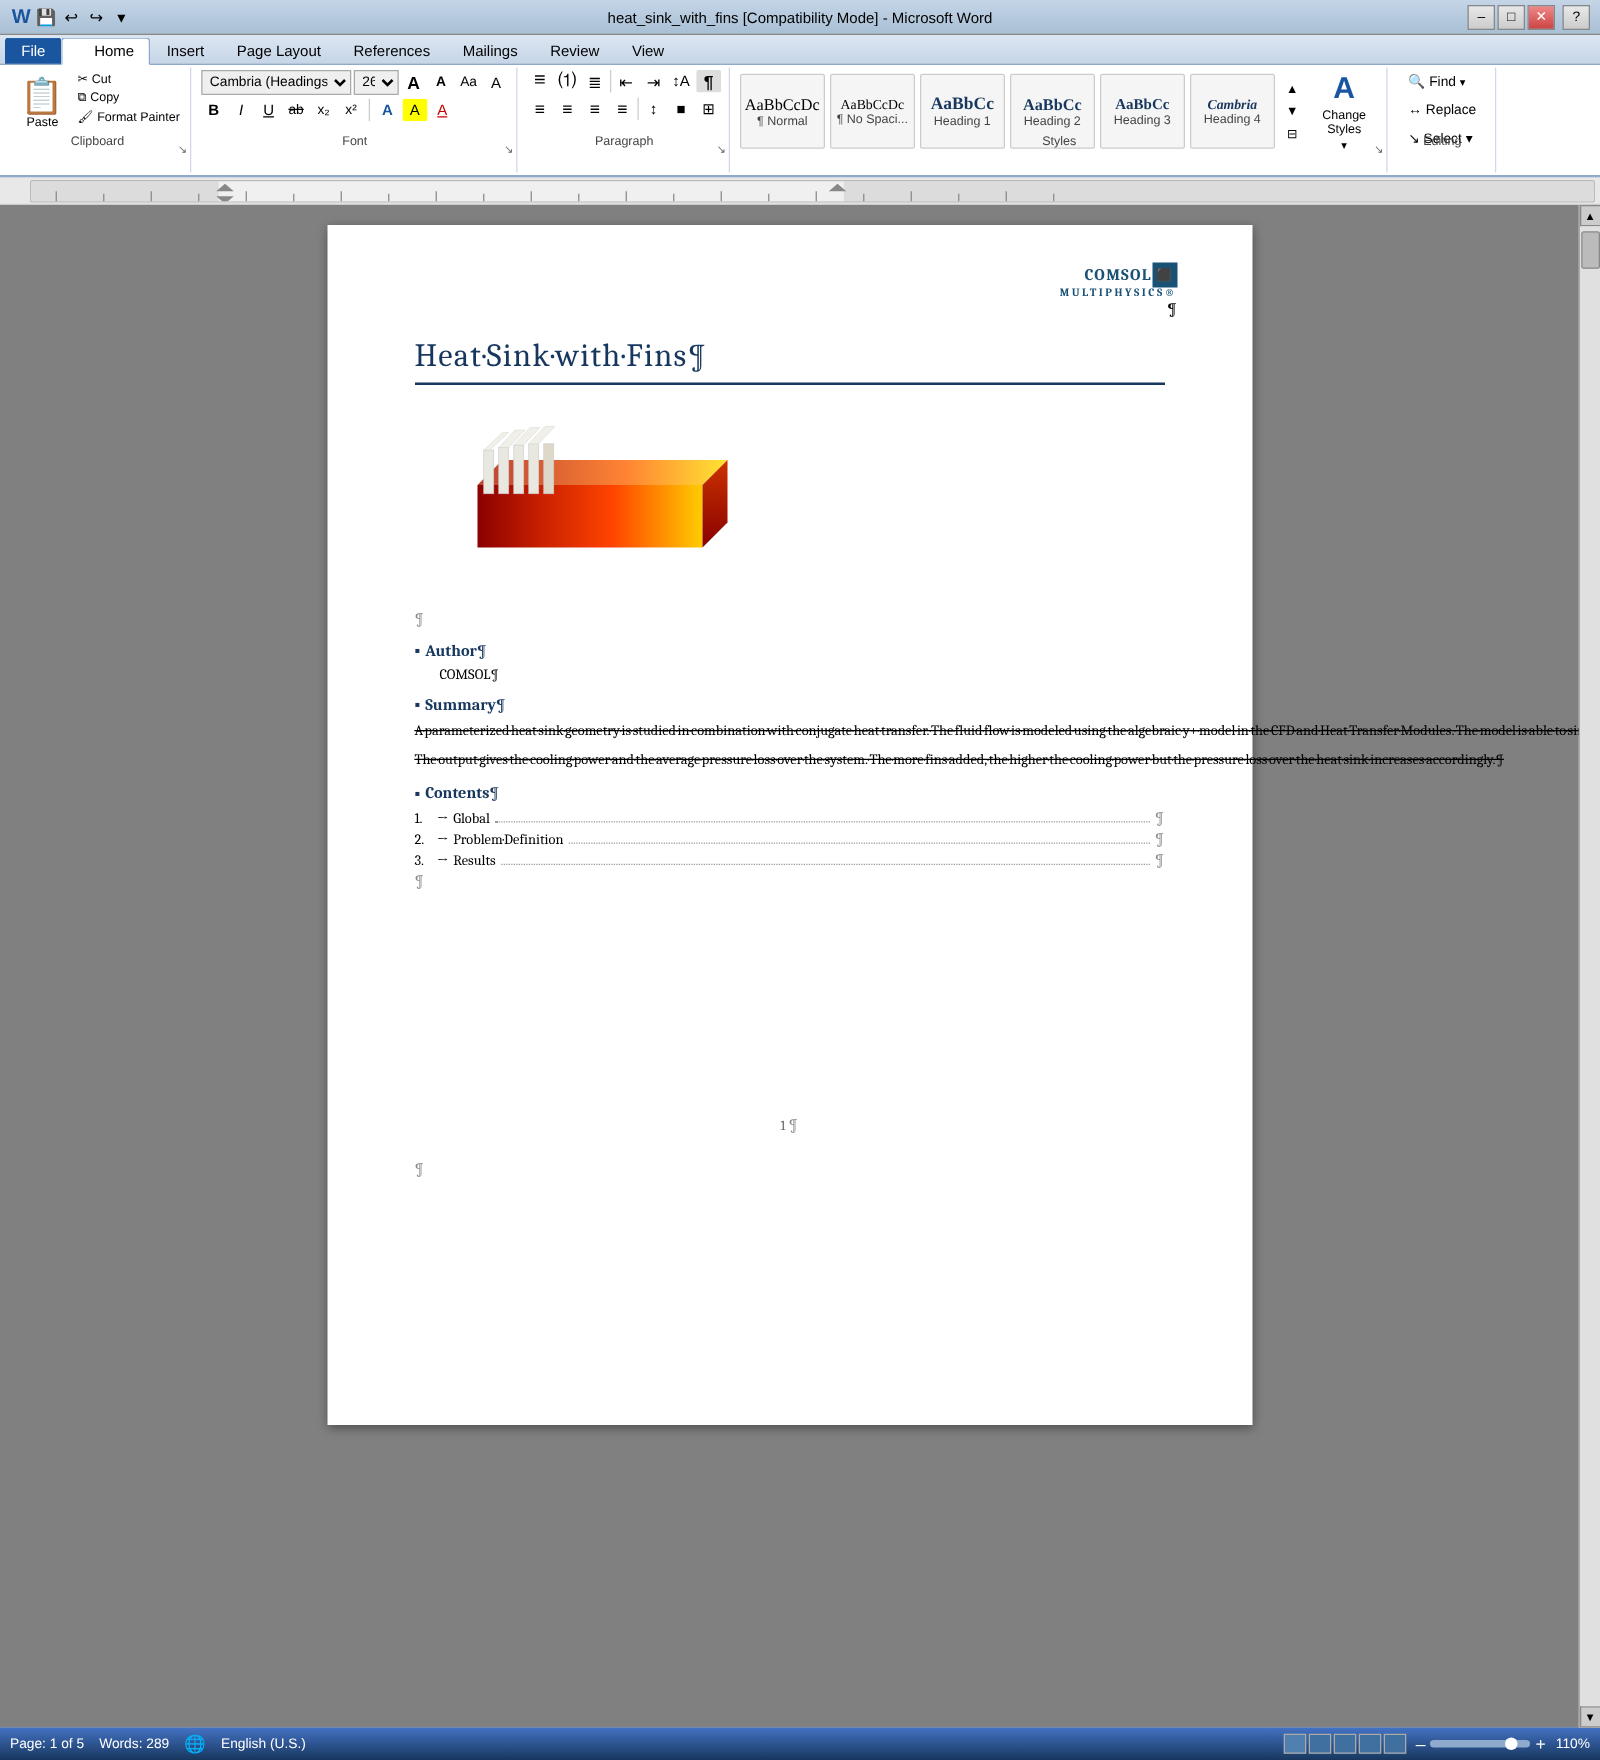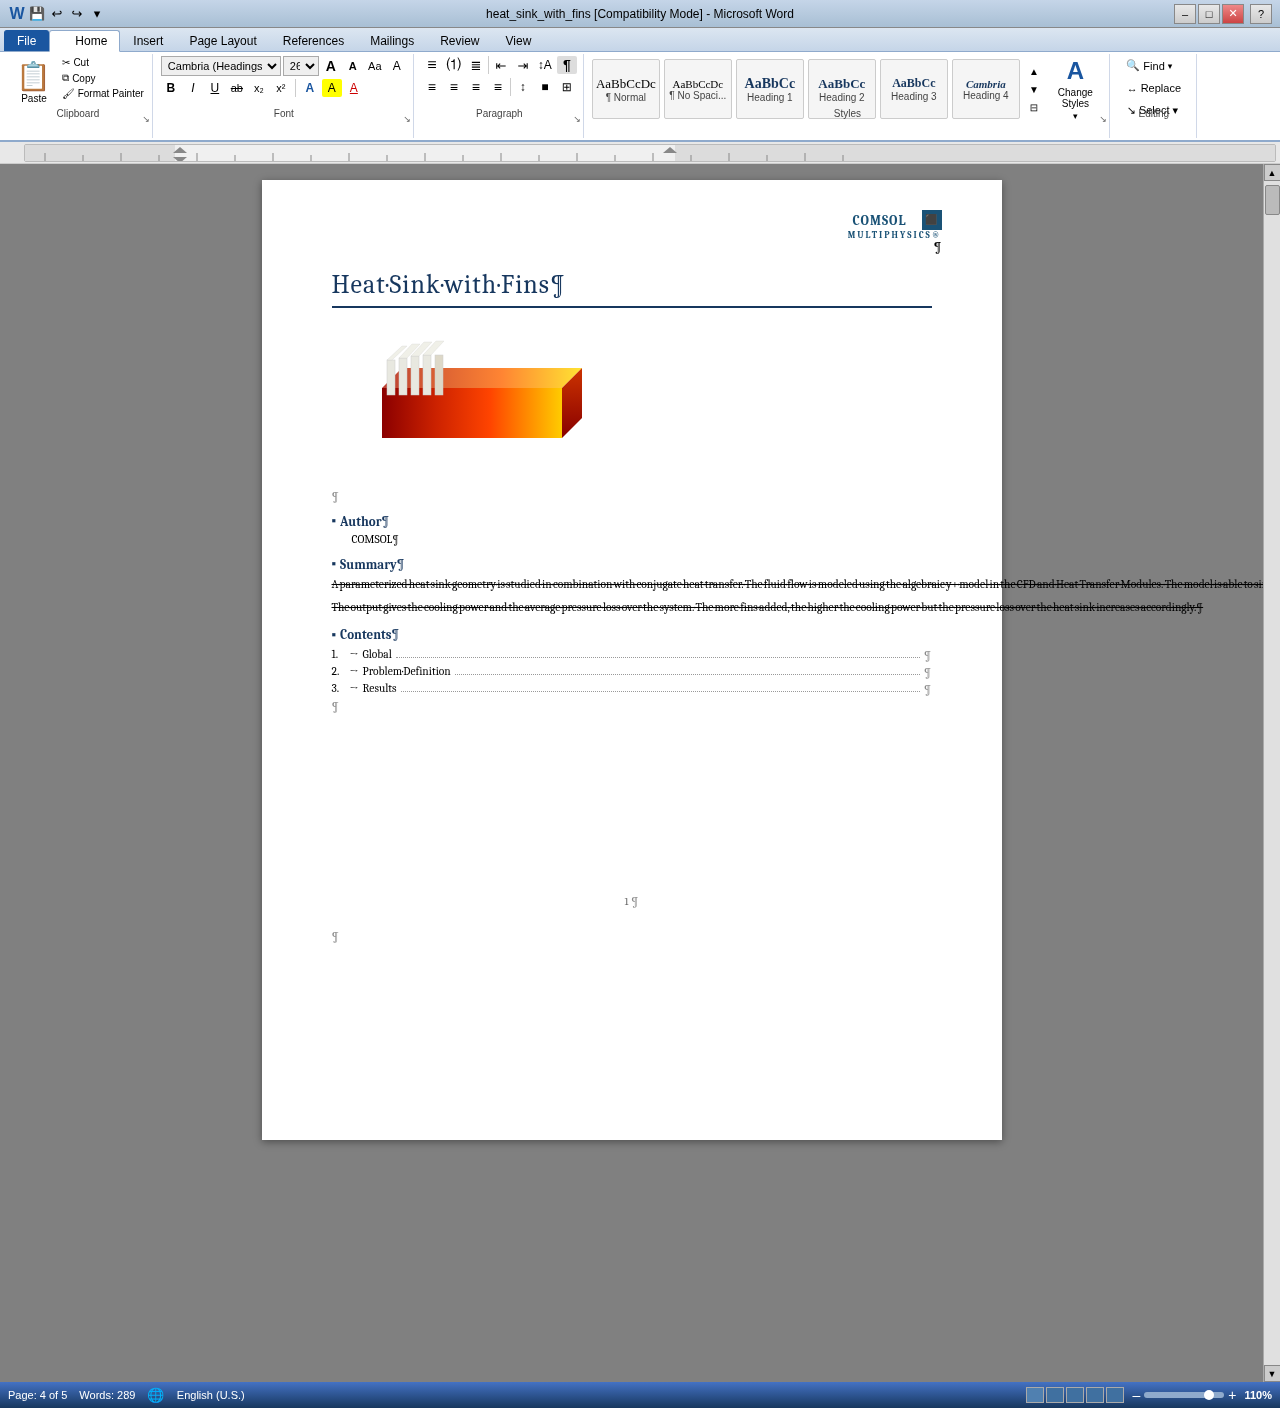--- a/index.html
+++ b/index.html
@@ -527,21 +527,21 @@
   </div>
 </div>
 
 <div style="display:flex;height:calc(1408px - 28px - 24px - 90px - 22px - 26px);background:#808080;">
 
   <div style="flex:1;overflow:hidden;padding:16px;display:flex;justify-content:center;align-items:flex-start;">
 
     <div class="page">
 
       <div class="comsol-logo">
-        <div style="display:flex;align-items:center;gap:15px;justify-content:flex-end;">
+        <div style="display:flex;align-items:center;gap:0;justify-content:flex-end;">
           <span style="font-size:13px;font-weight:bold;color:#1a5276;letter-spacing:1px;">COMSOL</span>
           <div style="width:20px;height:20px;background:#1a5276;display:flex;align-items:center;justify-content:center;">
             <span style="color:#fff;font-size:10px;font-weight:bold;">⬛</span>
           </div>
         </div>
         <div style="font-size:9px;letter-spacing:2px;color:#1a5276;text-align:right;">MULTIPHYSICS®</div>
         <span class="pilcrow">¶</span>
       </div>
 
       <div class="doc-title">
@@ -658,35 +658,35 @@
     <div style="flex:1;background:#e0e0e0;position:relative;">
       <div class="scrollbar-thumb"></div>
     </div>
     <div class="scrollbar-btn">▼</div>
   </div>
 
 </div>
 
 <div class="status-bar">
   <div class="status-left">
-    <span>Page: 4 of 5</span>
+    <span>Page: 1 of 5</span>
     <span>Words: 289</span>
     <span style="font-size:14px;">🌐</span>
     <span>English (U.S.)</span>
   </div>
   <div class="status-right">
     <div style="display:flex;gap:2px;">
       <div style="width:18px;height:16px;background:#5080b0;border:1px solid #aaa;cursor:pointer;"></div>
       <div style="width:18px;height:16px;background:#4070a0;border:1px solid #aaa;cursor:pointer;"></div>
       <div style="width:18px;height:16px;background:#4070a0;border:1px solid #aaa;cursor:pointer;"></div>
       <div style="width:18px;height:16px;background:#4070a0;border:1px solid #aaa;cursor:pointer;"></div>
       <div style="width:18px;height:16px;background:#4070a0;border:1px solid #aaa;cursor:pointer;"></div>
     </div>
     <div class="zoom-control">
       <div style="font-size:14px;cursor:pointer;">–</div>
       <div class="zoom-slider">
         <div class="zoom-thumb"></div>
       </div>
       <div style="font-size:14px;cursor:pointer;">+</div>
-      <span style="margin-left:4px;font-weight:bold;">110%</span>
+      <span style="margin-left:4px;">110%</span>
     </div>
   </div>
 </div>
 
 </body></html>

